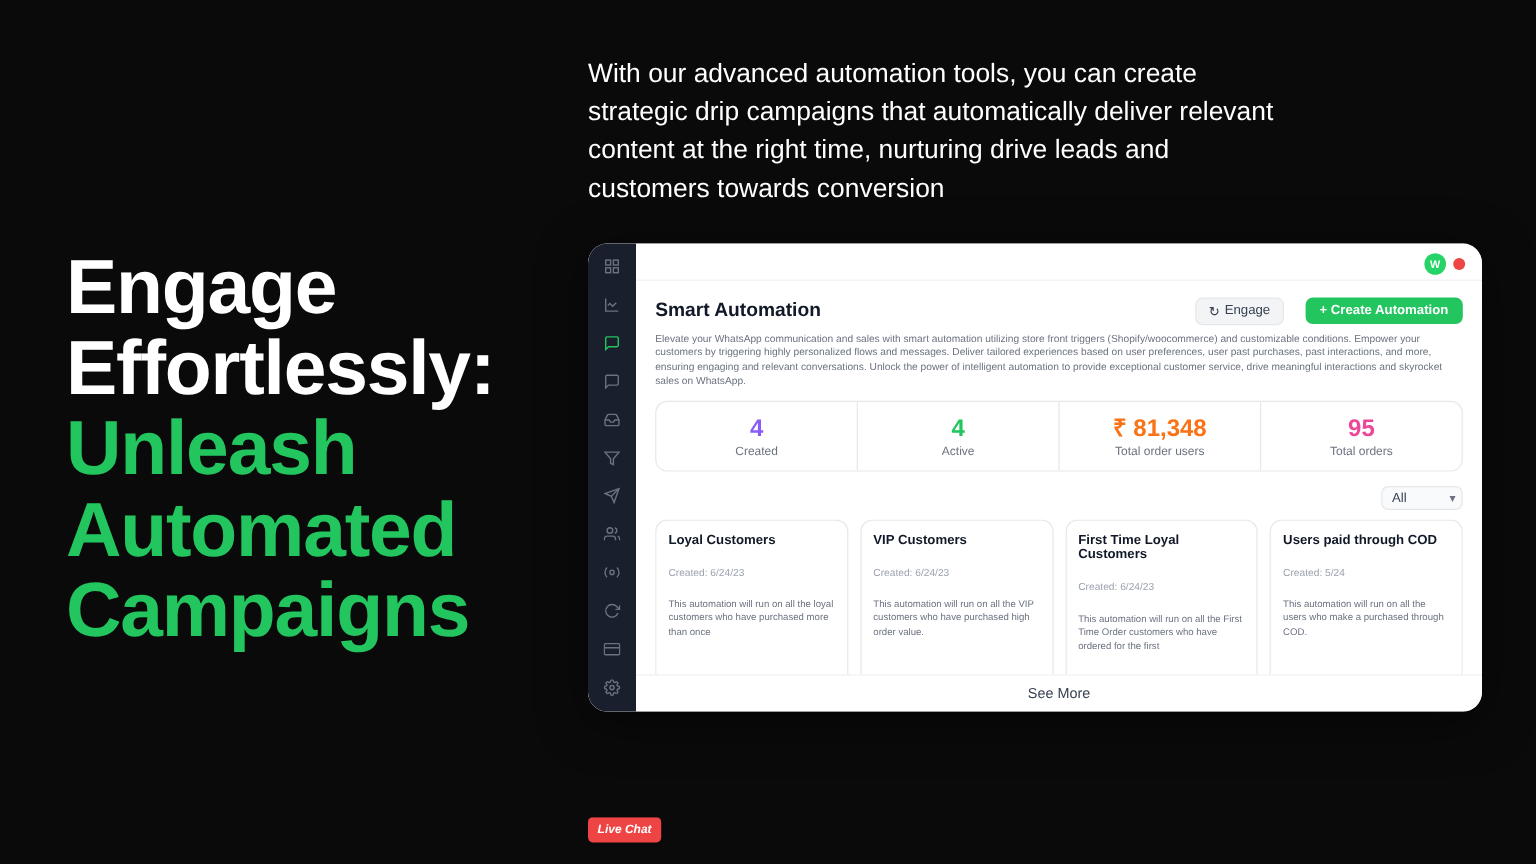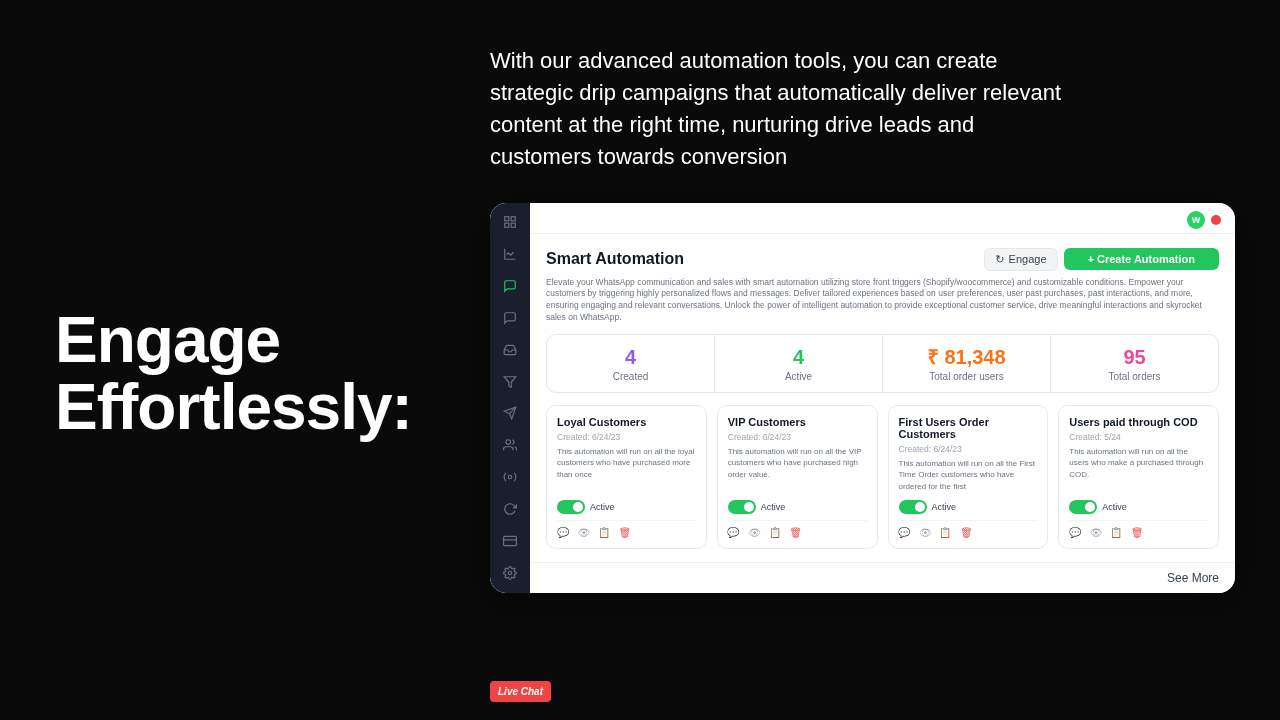--- a/index.html
+++ b/index.html
@@ -141,25 +141,26 @@
       cursor: pointer;
       display: flex;
       align-items: center;
       gap: 4px;
     }
 
     .btn-create {
       background: #22c55e;
       border: none;
       border-radius: 6px;
-      padding: 5px 24px;
+      padding: 5px 12px;
       font-size: 11px;
       color: #ffffff;
       cursor: pointer;
       font-weight: 600;
+      margin-left: 12px;
     }
 
     .desc-text {
       font-size: 8.5px;
       color: #6b7280;
       line-height: 1.4;
       margin-bottom: 10px;
     }
 
     .stats-row {
@@ -236,21 +237,21 @@
 
     .automation-card {
       flex: 1;
       background: #ffffff;
       border: 1px solid #e5e7eb;
       border-radius: 10px;
       padding: 10px;
       min-width: 0;
       display: flex;
       flex-direction: column;
-      gap: 4px;
+      gap: 16px;
     }
 
     .card-title {
       font-size: 11px;
       font-weight: 700;
       color: #111827;
     }
 
     .card-date {
       font-size: 8.5px;
@@ -307,21 +308,21 @@
 
     .action-icon {
       font-size: 10px;
       color: #9ca3af;
       cursor: pointer;
     }
     .action-icon.red { color: #ef4444; }
 
     .see-more-bar {
       display: flex;
-      justify-content: flex-end;
+      justify-content: center;
       padding: 8px 16px;
       border-top: 1px solid #f0f0f0;
     }
 
     .see-more-btn {
       background: none;
       border: none;
       font-size: 12px;
       color: #374151;
       cursor: pointer;
@@ -354,20 +355,23 @@
       display: flex; align-items: center; justify-content: center;
       font-size: 9px; color: white; font-weight: 700;
     }
   </style>
 </head>
 <body>
 
 <div class="left-panel">
   <div class="headline-white" style="white-space:pre-line">Engage
 Effortlessly:</div>
+  <div class="headline-green" style="white-space:pre-line">Unleash
+Automated
+Campaigns</div>
 </div>
 
 <div class="right-panel">
   <p class="tagline">With our advanced automation tools, you can create strategic drip campaigns that automatically deliver relevant content at the right time, nurturing drive leads and customers towards conversion</p>
 
   <div class="dashboard-wrapper">
 
     <div class="sidebar">
       <div class="sidebar-icon">
         <svg width="14" height="14" viewBox="0 0 24 24" fill="none" stroke="#6b7280" stroke-width="2">
@@ -476,20 +480,29 @@
           <div class="stat-item">
             <div class="stat-value orange">₹ 81,348</div>
             <div class="stat-label">Total order users</div>
           </div>
           <div class="stat-item">
             <div class="stat-value pink">95</div>
             <div class="stat-label">Total orders</div>
           </div>
         </div>
 
+        <div class="filter-row">
+          <div class="filter-wrap">
+            <select class="filter-select">
+              <option>All</option>
+              <option>Active</option>
+              <option>Inactive</option>
+            </select>
+          </div>
+        </div>
 
         <div class="cards-row" id="cards-container">
             <div class="automation-card">
     <div class="card-title">Loyal Customers</div>
     <div class="card-date">Created: 6/24/23</div>
     <div class="card-desc">This automation will run on all the loyal customers who have purchased more than once</div>
     <div class="card-toggle">
       <div class="toggle-pill"></div>
       <span class="toggle-label">Active</span>
     </div>
@@ -509,21 +522,21 @@
       <span class="toggle-label">Active</span>
     </div>
     <div class="card-actions">
       <span class="action-icon">💬</span>
       <span class="action-icon">👁</span>
       <span class="action-icon">📋</span>
       <span class="action-icon red">🗑</span>
     </div>
   </div>
             <div class="automation-card">
-    <div class="card-title">First Users Order Customers</div>
+    <div class="card-title">First Time Loyal Customers</div>
     <div class="card-date">Created: 6/24/23</div>
     <div class="card-desc">This automation will run on all the First Time Order customers who have ordered for the first</div>
     <div class="card-toggle">
       <div class="toggle-pill"></div>
       <span class="toggle-label">Active</span>
     </div>
     <div class="card-actions">
       <span class="action-icon">💬</span>
       <span class="action-icon">👁</span>
       <span class="action-icon">📋</span>

